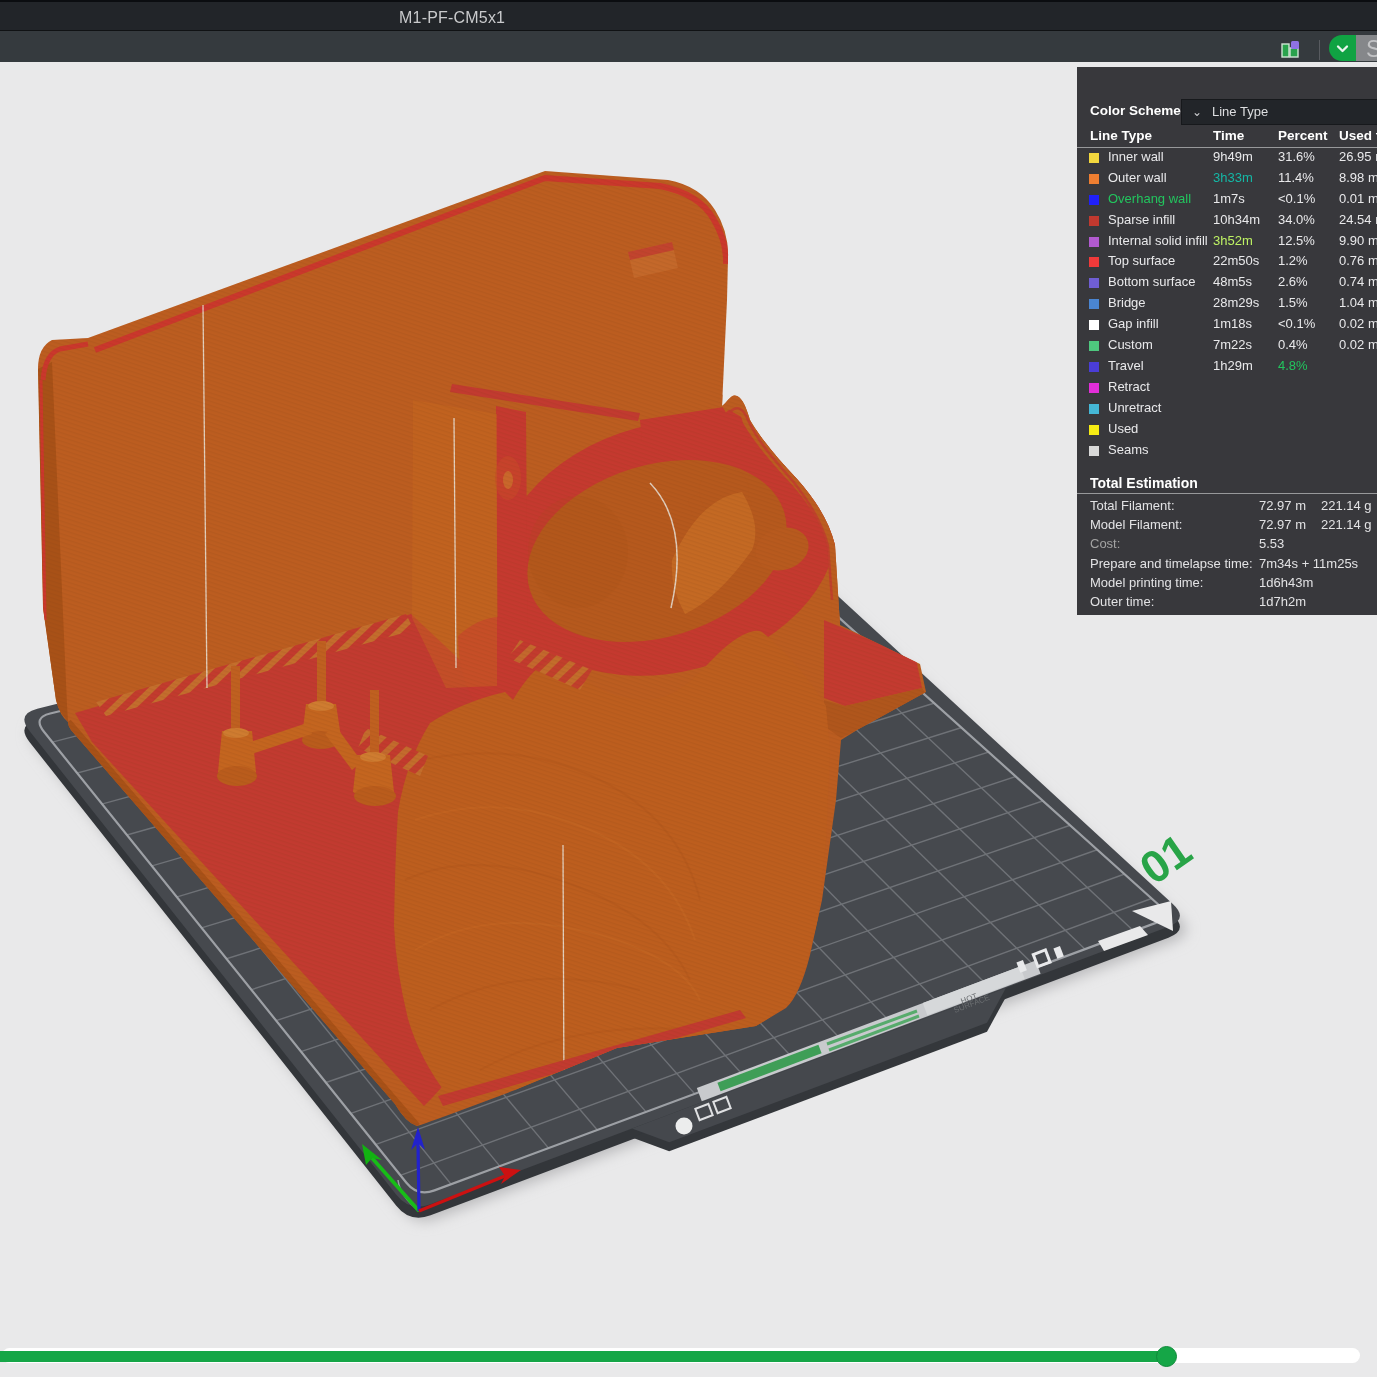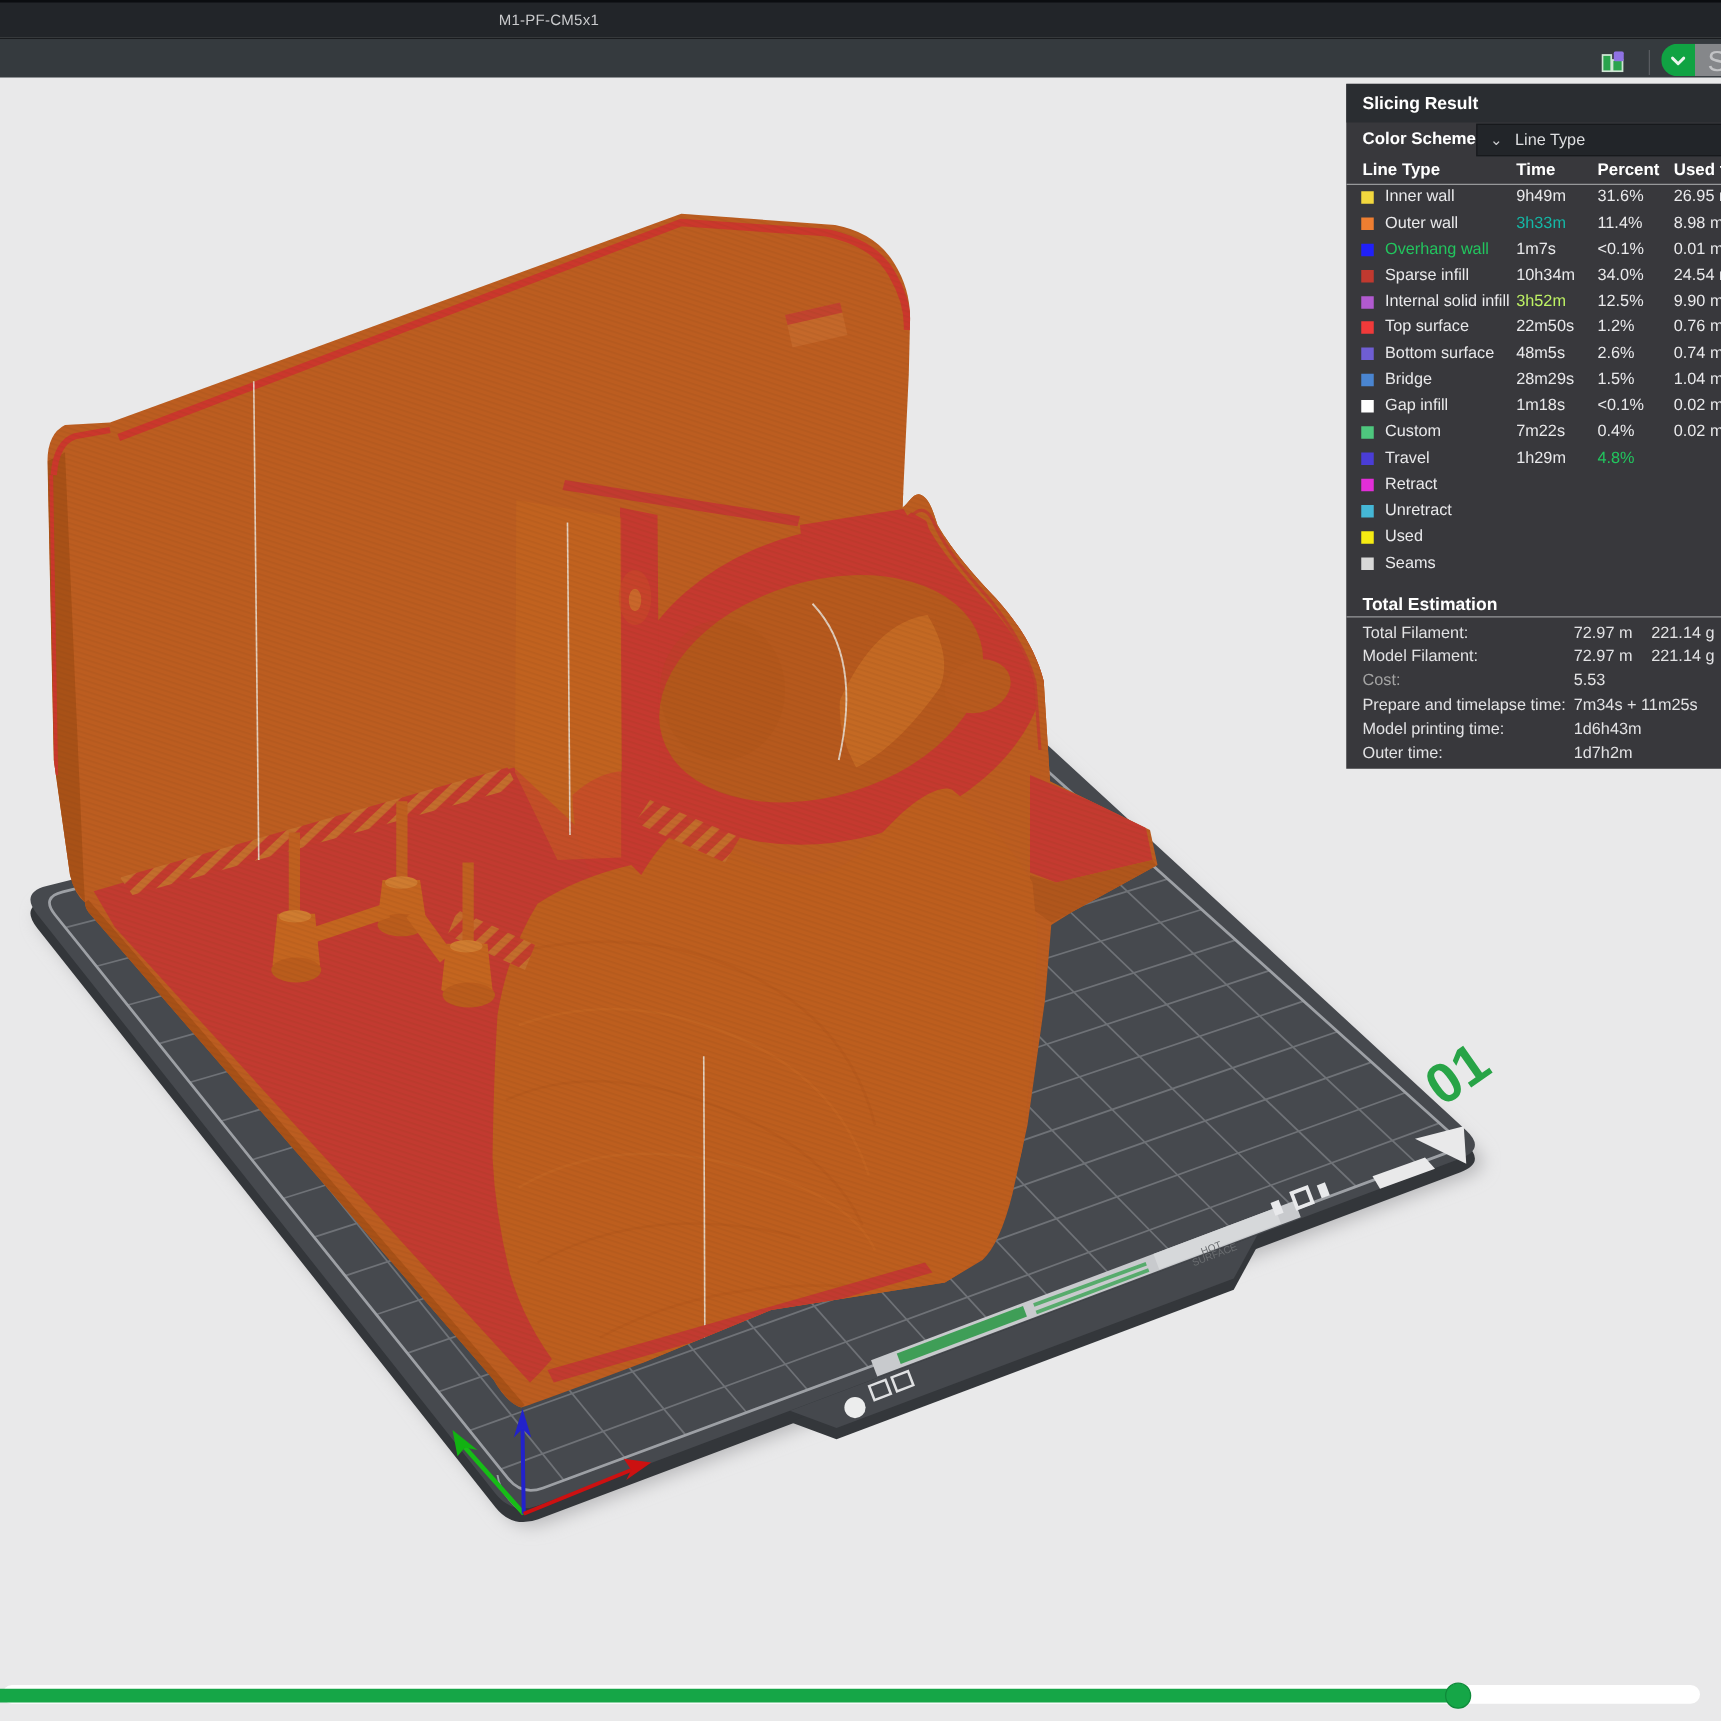--- a/index.html
+++ b/index.html
@@ -1,19 +1,19 @@
 <!DOCTYPE html>
 <html><head>
 <meta charset="utf-8">
 <style>
   html,body{margin:0;padding:0;width:1377px;height:1377px;overflow:hidden;
     background:#e9e9ea;font-family:"Liberation Sans",sans-serif;}
   .abs{position:absolute;}
   #titlebar{left:0;top:0;width:100%;height:30px;background:#222529;border-top:2px solid #0b0d10;box-sizing:border-box;}
-  #titlebar .t{position:absolute;left:399px;top:7px;font-size:12px;color:#c9cacc;letter-spacing:.2px;}
+  #titlebar .t{position:absolute;left:399px;top:7px;font-size:16px;color:#c9cacc;letter-spacing:.2px;}
   #toolbar{left:0;top:30px;width:100%;height:32px;background:#353a3e;border-top:1px solid #101214;box-sizing:border-box;}
   #panel{left:1077px;top:67px;width:300px;height:548px;background:#38383c;color:#e6e6e8;font-size:13px;overflow:hidden;}
   #panel .hdr{position:absolute;left:0;top:0;width:100%;height:31px;background:#2a2d31;}
   #panel .hdr span{position:absolute;left:13px;top:7px;font-weight:bold;font-size:14px;color:#fff;}
   .prow{position:absolute;white-space:nowrap;}
   .chip{position:absolute;width:10px;height:10px;}
   .b{font-weight:bold;}
   #slider-track{left:2px;top:1348px;width:1358px;height:15px;background:#ffffff;border-radius:8px;}
   #slider-fill{left:0px;top:1351px;width:1158px;height:11px;background:#15a647;}
   #knob{left:1156px;top:1346px;width:21px;height:21px;border-radius:50%;background:#15a647;border:1px solid #0f8a3a;box-sizing:border-box;}
@@ -279,23 +279,20 @@
   <div class="abs" style="left:1319px;top:9px;width:1px;height:20px;background:#585b60"></div>
   <svg class="abs" style="left:1329px;top:4px" width="48" height="26">
     <path d="M 27,0 L 27,26 L 13,26 A 13 13 0 0 1 13,0 Z" fill="#10a343"></path>
     <rect x="27" y="0" width="21" height="26" fill="#85878a"></rect>
     <path d="M 9,11.5 L 13.5,16 L 18,11.5" fill="none" stroke="#eaf5ee" stroke-width="2.3" stroke-linecap="round" stroke-linejoin="round"></path>
     <text x="37" y="22" font-size="23" fill="#c2c3c5" font-family="Liberation Sans">S</text>
   </svg>
 </div>
 
 <div id="panel" class="abs">
-  <div class="hdr">
-      <span>Slicing Result</span>
-    </div>
   <div class="prow b" style="left:13px;top:36px;font-size:13.5px;color:#fff">Color Scheme</div>
   <div class="prow" style="left:104px;top:32px;width:240px;height:24px;background:#222529;border:1px solid #17191c">
       <span style="position:absolute;left:10px;top:5px;color:#cfd0d2;font-size:12px">⌄</span>
       <span style="position:absolute;left:30px;top:4px;color:#dedfe1;font-size:13px">Line Type</span>
     </div>
   <div class="prow b" style="left:13px;top:61px;font-size:13.5px;color:#fff">Line Type</div>
   <div class="prow b" style="left:136px;top:61px;font-size:13.5px;color:#fff">Time</div>
   <div class="prow b" style="left:201px;top:61px;font-size:13.5px;color:#fff">Percent</div>
   <div class="prow b" style="left:262px;top:61px;font-size:13.5px;color:#fff">Used filament</div>
   <div class="prow" style="left:0px;top:80px;width:300px;height:1px;background:#97989a"></div>

